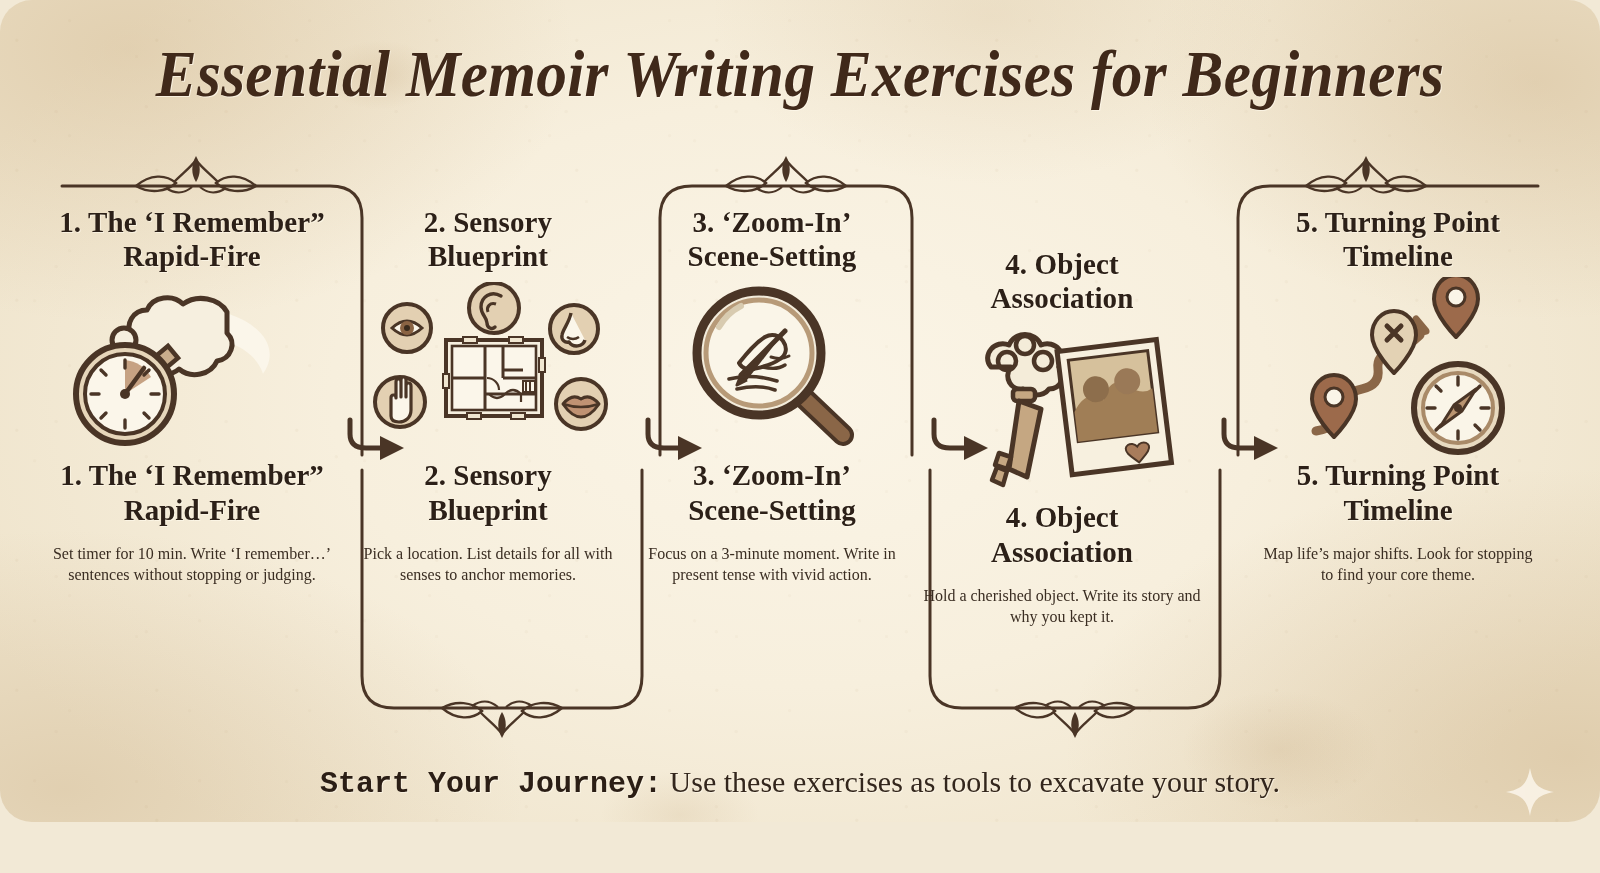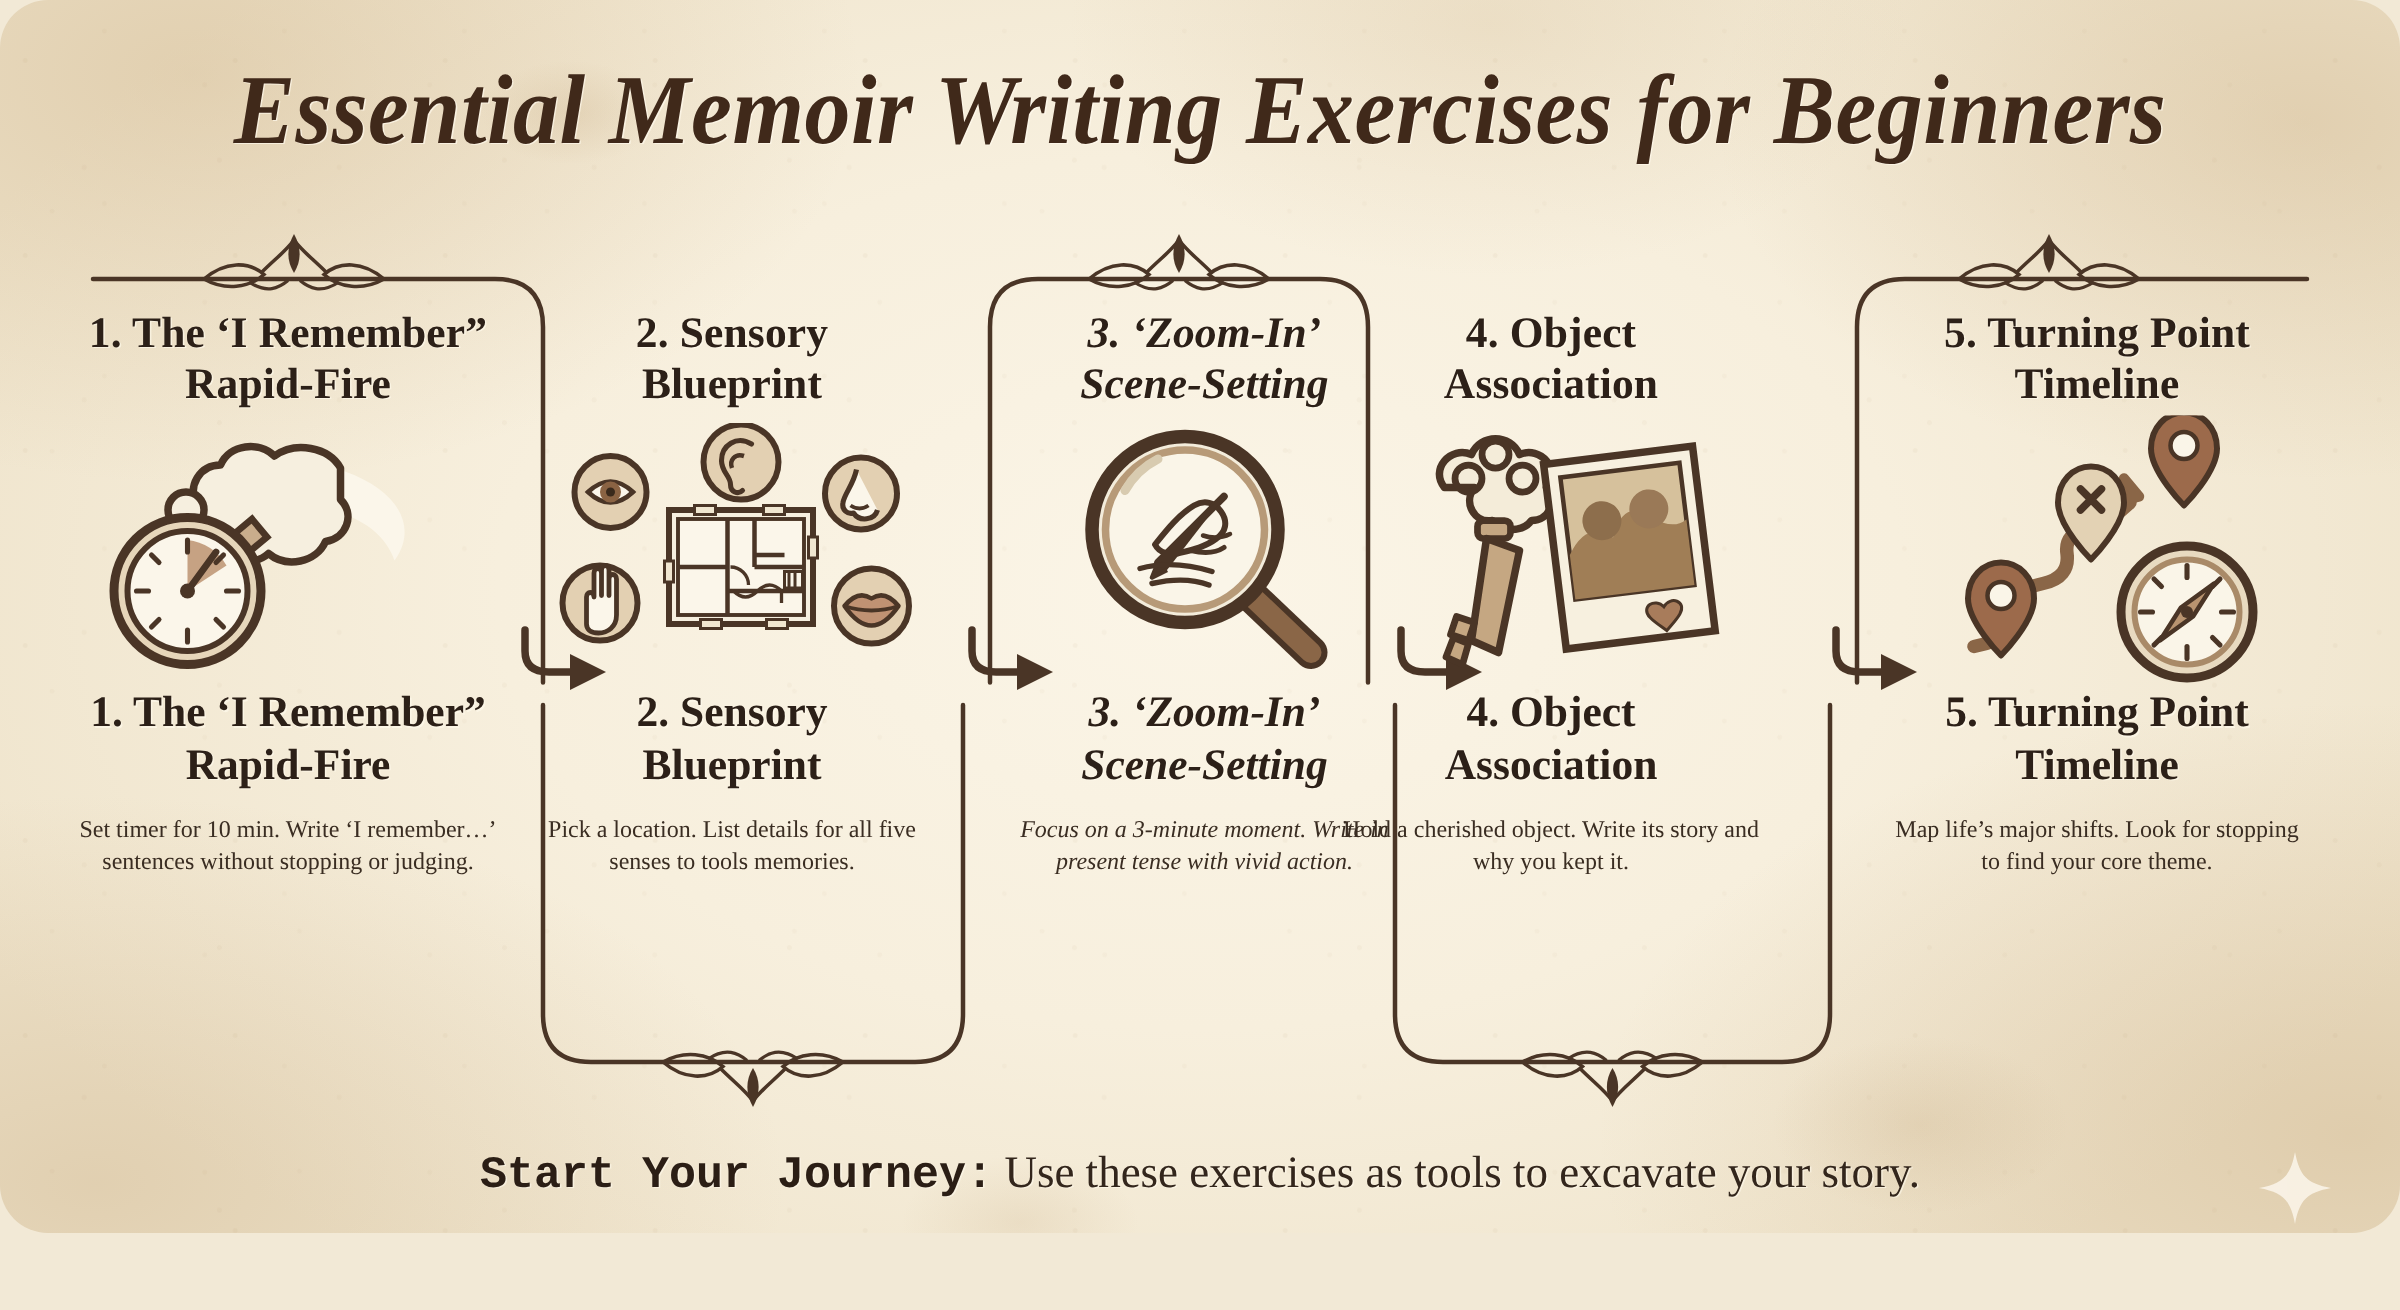--- a/index.html
+++ b/index.html
@@ -44,22 +44,22 @@
   }
 
   
   .frame{position:absolute;left:0;top:0;width:1600px;height:873px;pointer-events:none;}
 
   
   .cols{position:absolute;left:0;top:0;width:1600px;height:873px;}
   .col{position:absolute;top:205px;width:300px;}
   .col.c0{left:42px;}
   .col.c1{left:338px;}
-  .col.c2{left:653px;font-style:italic;}
-  .col.c3{left:884px;}
+  .col.c2{left:622px;}
+  .col.c3{left:912px;margin-top:42px;}
   .col.c4{left:1248px;width:300px;}
 
   .head{
     text-align:center;font-weight:700;font-size:29px;line-height:1.18;
     color:#2c2018;letter-spacing:.1px;
     text-shadow:1px 1px 0 rgba(255,250,236,.65);
   }
   .icon-slot{height:175px;display:flex;align-items:center;justify-content:center;margin-top:6px;}
   .head2{
     text-align:center;font-weight:700;font-size:29px;line-height:1.18;
@@ -242,21 +242,21 @@
             <circle cx="218" cy="122" r="25" fill="#e3d0b2" stroke="#4a3526" stroke-width="4"></circle>
             <path d="M200,122 q9,-11 18,-5 q9,-6 18,5 q-9,13 -18,13 q-9,0 -18,-13 z" fill="#c09273" stroke="#4a3526" stroke-width="3" stroke-linejoin="round"></path>
             <path d="M200,122 q18,6 36,0" fill="none" stroke="#4a3526" stroke-width="2.6"></path>
           </g>
         </svg>
       </div>
       <div class="head2">
         <div>2. Sensory</div>
         <div>Blueprint</div>
       </div>
-      <div class="body">Pick a location. List details for all five senses to tools memories.</div>
+      <div class="body">Pick a location. List details for all with senses to anchor memories.</div>
     </div>
 
     <div class="col c2">
       <div class="head">
         <div>3. ‘Zoom-In’</div>
         <div>Scene-Setting</div>
       </div>
       <div class="icon-slot">
         <svg width="210" height="175" viewBox="0 0 210 175">
           <g>

